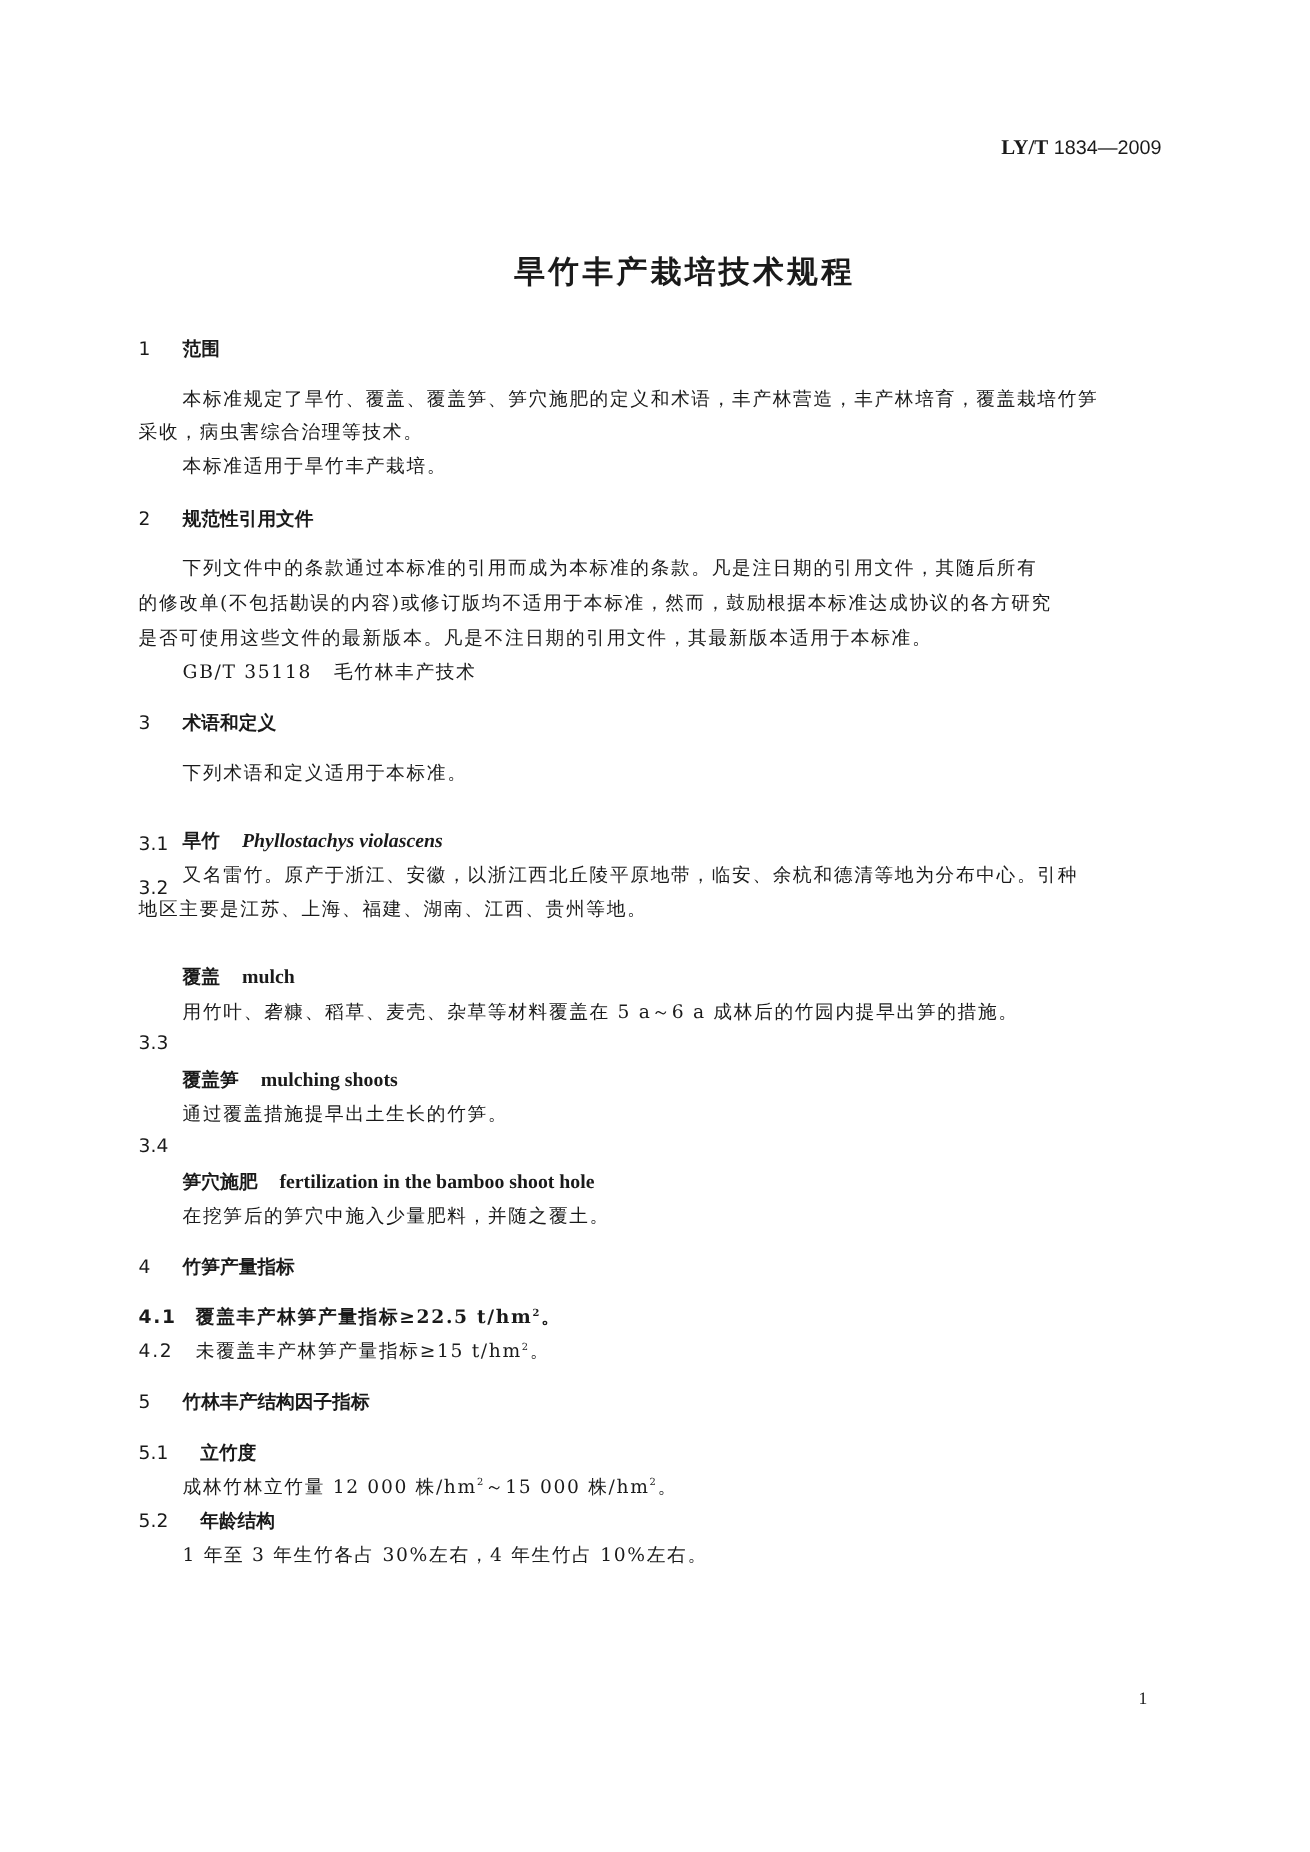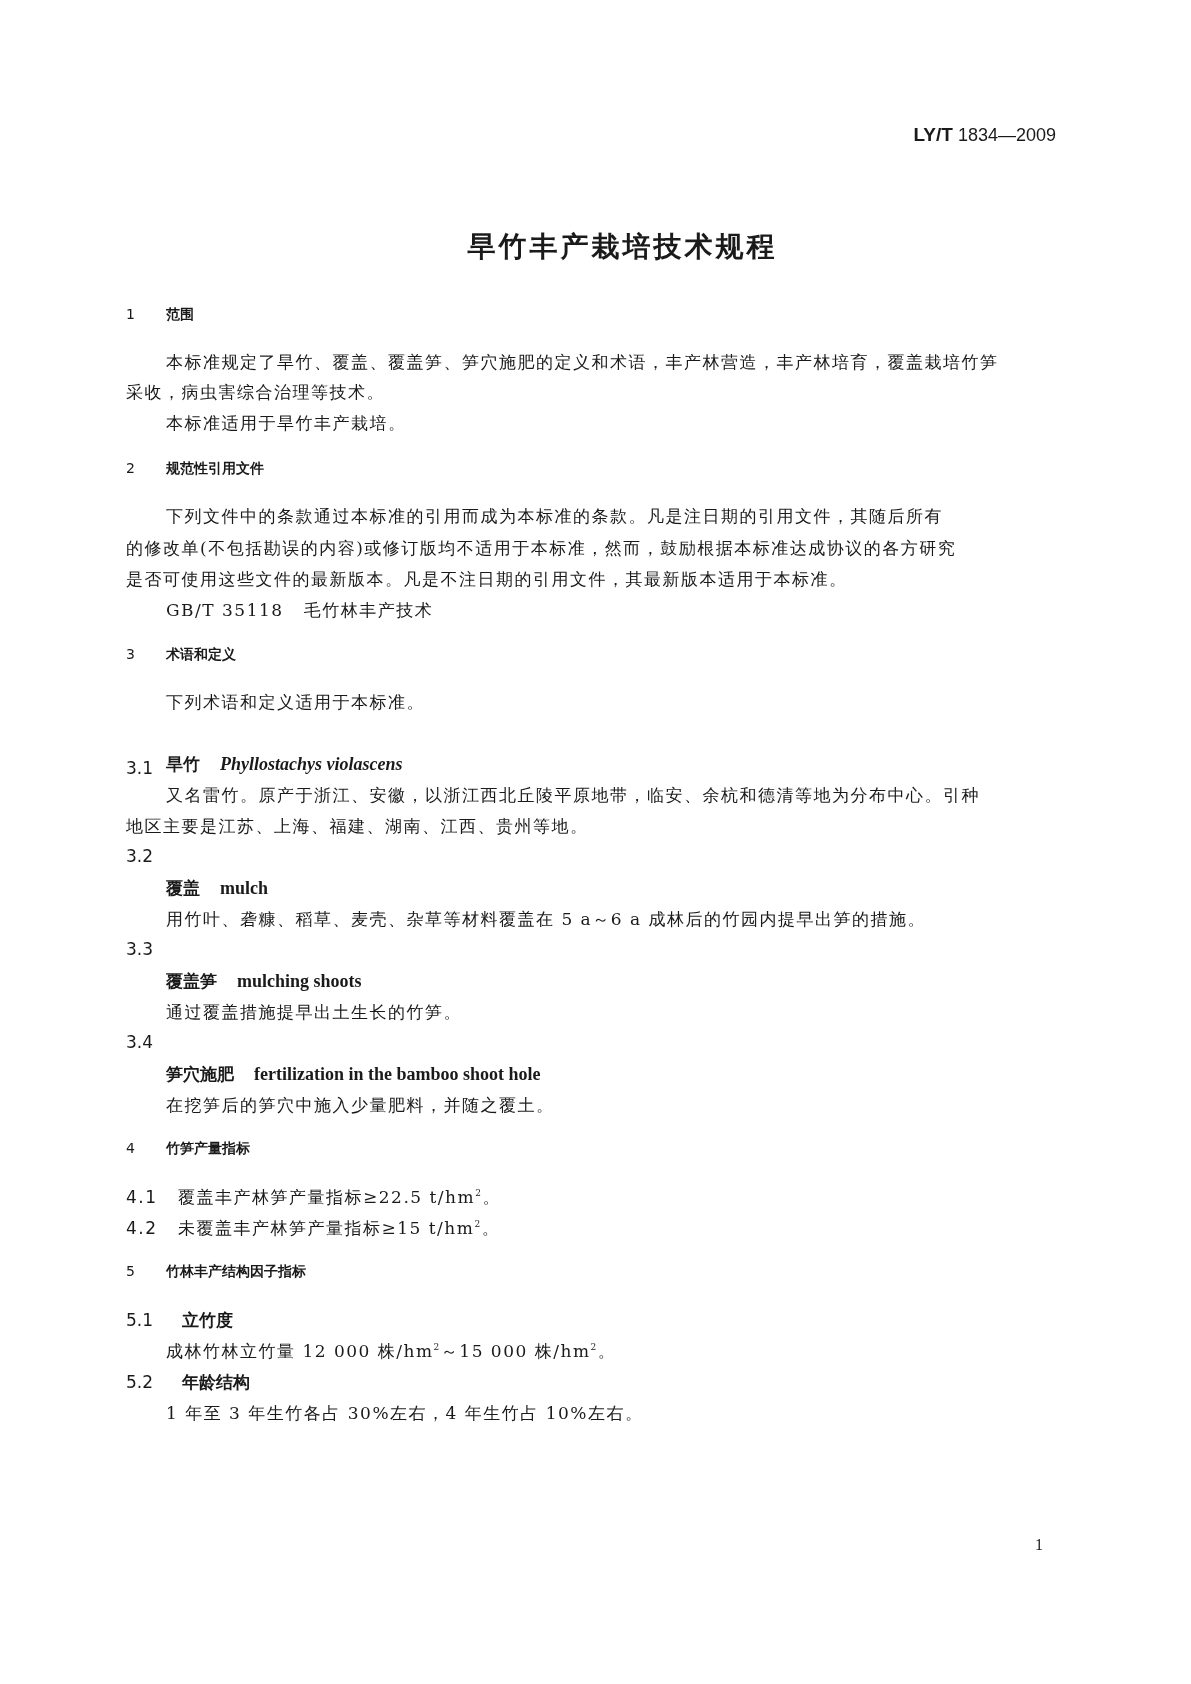--- a/index.html
+++ b/index.html
@@ -6,28 +6,28 @@
     body {
       width: 1191px; height: 1684px; position: relative; overflow: hidden;
       color: #1a1a1a;
       font-family: "DejaVu Serif", "Liberation Serif", serif;
     }
     .abs { position: absolute; white-space: nowrap; }
     .std-code {
       top: 124px; right: 135px; font-size: 18px;
       font-family: "Liberation Sans", sans-serif;
     }
-    .std-code .b { font-family: Liberation Sans, sans-serif; font-weight: bold; font-size: 19px; }
+    .std-code .b { font-family: Liberation Serif, serif; font-weight: bold; font-size: 19px; }
     .doc-title {
       top: 228px; left: 0; width: 1191px; text-align: center;
       font-size: 28px; letter-spacing: 3px;
       font-family: "DejaVu Sans", sans-serif; font-weight: bold; padding-left: 27px;
     }
     .h1 {
-      font-family: "DejaVu Sans", sans-serif; font-weight: bold; font-size: 14px;
+      font-family: "DejaVu Sans", sans-serif; font-weight: bold; font-size: 17px;
     }
     .h1 .num { font-weight: normal; display: inline-block; width: 40px; }
     .p { font-size: 17px; letter-spacing: 1.5px; }
     .num2 { font-family: "DejaVu Sans", sans-serif; font-size: 17px; }
     .h2 { font-family: "DejaVu Sans", sans-serif; font-size: 17px; }
     .h2 .num { display: inline-block; width: 56px; }
     .h2 .t { font-weight: bold; }
     .term { font-family: "DejaVu Sans", sans-serif; font-weight: bold; font-size: 17px; }
     .term .en { font-family: "Liberation Serif", serif; font-weight: bold; margin-left: 20px; font-size: 18px; }
     .term .en.it { font-style: italic; }
@@ -68,42 +68,42 @@
   </div>
   <div class="abs p" style="top:691px; left:166px;">下列术语和定义适用于本标准。</div>
 
   <div class="abs num2" style="top:722px; left:126px;margin-top:36px;">3.1</div>
   <div class="abs term" style="top:753px; left:166px;">
     <span>旱竹</span><span class="en it">Phyllostachys violascens</span>
   </div>
   <div class="abs p" style="top:784px; left:166px;">又名雷竹。原产于浙江、安徽，以浙江西北丘陵平原地带，临安、余杭和德清等地为分布中心。引种</div>
   <div class="abs p" style="top:815px; left:126px;">地区主要是江苏、上海、福建、湖南、江西、贵州等地。</div>
 
-  <div class="abs num2" style="top:846px; left:126px;">3.2</div>
+  <div class="abs num2" style="top:798px; left:126px;">3.2</div>
   <div class="abs term" style="top:877px; left:166px;">
     <span>覆盖</span><span class="en">mulch</span>
   </div>
   <div class="abs p" style="top:908px; left:166px;">用竹叶、砻糠、稻草、麦壳、杂草等材料覆盖在 5 a～6 a 成林后的竹园内提早出笋的措施。</div>
 
   <div class="abs num2" style="top:939px; left:126px;">3.3</div>
   <div class="abs term" style="top:970px; left:166px;">
     <span>覆盖笋</span><span class="en">mulching shoots</span>
   </div>
   <div class="abs p" style="top:1001px; left:166px;">通过覆盖措施提早出土生长的竹笋。</div>
 
   <div class="abs num2" style="top:1032px; left:126px;">3.4</div>
   <div class="abs term" style="top:1063px; left:166px;">
     <span>笋穴施肥</span><span class="en">fertilization in the bamboo shoot hole</span>
   </div>
   <div class="abs p" style="top:1094px; left:166px;">在挖笋后的笋穴中施入少量肥料，并随之覆土。</div>
 
   <div class="abs h1" style="top:1140px; left:126px;">
     <span class="num">4</span><span>竹笋产量指标</span>
   </div>
-  <div class="abs p" style="top:1186px; left:126px;">
+  <div class="abs p" style="top:1186px; left:126px;font-weight:bold;">
     <span class="num2" style="display:inline-block;width:52px;">4.1</span><span>覆盖丰产林笋产量指标≥22.5 t/hm</span><sup>2</sup><span>。</span>
   </div>
   <div class="abs p" style="top:1217px; left:126px;">
     <span class="num2" style="display:inline-block;width:52px;">4.2</span><span>未覆盖丰产林笋产量指标≥15 t/hm</span><sup>2</sup><span>。</span>
   </div>
 
   <div class="abs h1" style="top:1263px; left:126px;">
     <span class="num">5</span><span>竹林丰产结构因子指标</span>
   </div>
   <div class="abs h2" style="top:1309px; left:126px;">

